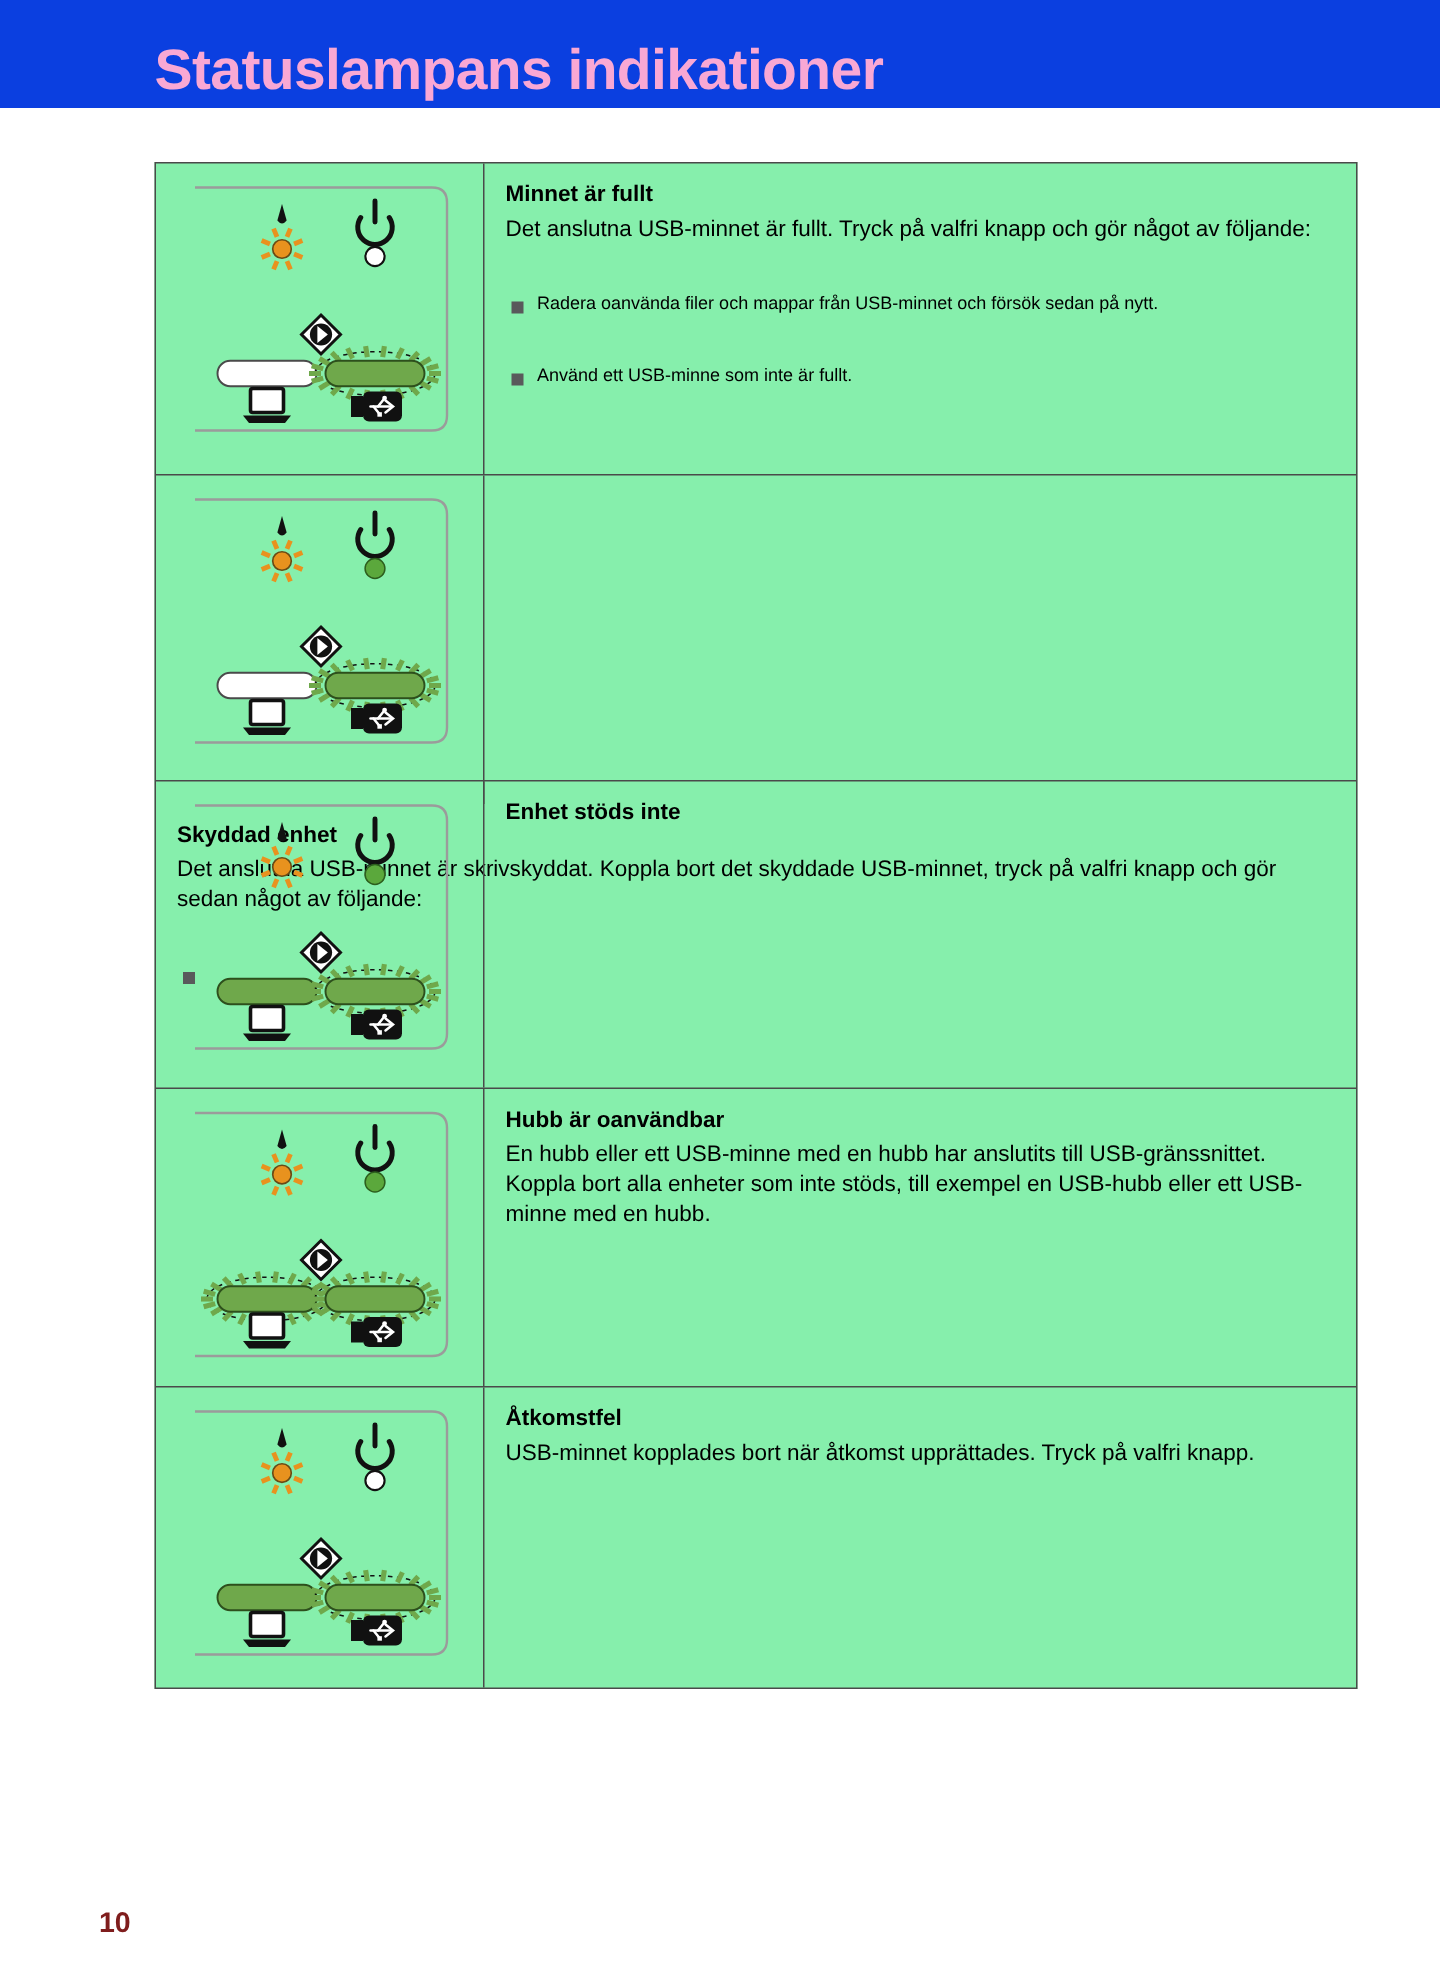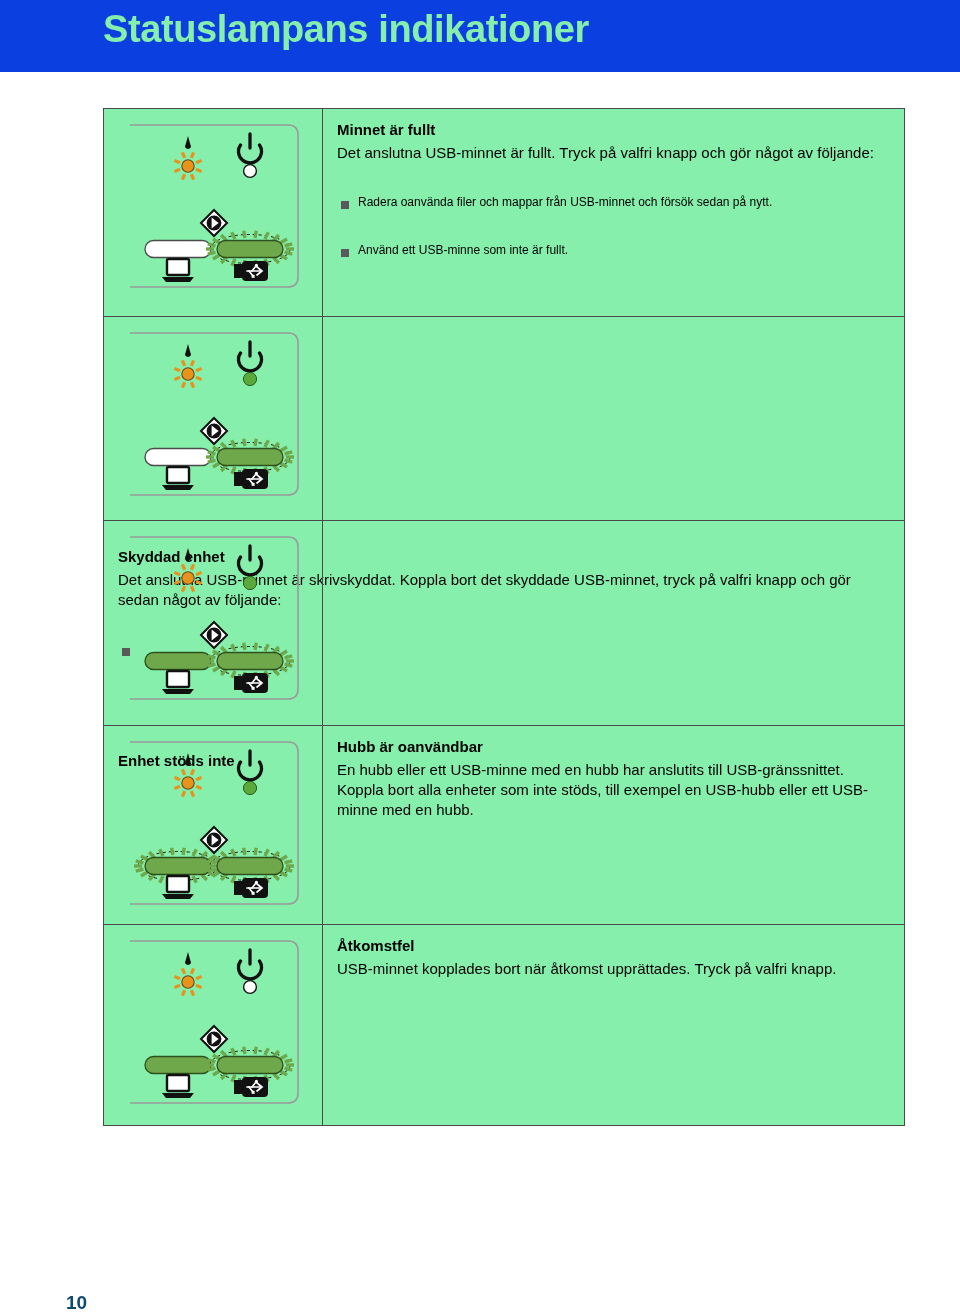--- a/index.html
+++ b/index.html
@@ -21,24 +21,24 @@
     position: absolute;
     left: 0;
     top: 0;
     width: 960px;
     height: 72px;
     background: #0B3FE0;
   }
   .header-title {
     position: absolute;
     left: 103px;
-    top: 8px;
+    top: 26px;
     font-size: 38px;
     font-weight: bold;
-    color: #86efac;
+    color: #f9a8d4;
     letter-spacing: -0.4px;
     white-space: nowrap;
   }
 
   
   .table {
     position: absolute;
     left: 103px;
     top: 108px;
     width: 802px;
@@ -110,22 +110,21 @@
   }
   .panel svg { display: block; }
 
   
   .page-number {
     position: absolute;
     left: 66px;
     top: 1272px;
     font-size: 19px;
     font-weight: bold;
-    color: #0c4a6e;
-    margin-top: 20px;
+    color: #7f1d1d;
   }
 </style>
 </head>
 <body>
 
 <div class="header-band">
   <div class="header-title">Statuslampans indikationer</div>
 </div>
 
 <div class="table" id="status-table">
@@ -301,21 +300,21 @@
         </div>
       </div>
       <div class="cell-text">
         <div class="item-title">Skyddad enhet</div>
         <div class="item-desc">Det anslutna USB-minnet är skrivskyddat. Koppla bort det skyddade USB-minnet, tryck på valfri knapp och gör sedan något av följande:</div>
         <ul class="bullets">
           <li><span class="bullet-sq"></span></li>
         </ul>
       </div>
     </div>
-    <div class="row" style="height: 205px; flex-direction: column;">
+    <div class="row" style="height: 205px;">
       <div class="cell-icon">
         <div class="panel">
           <svg width="176" height="176" viewBox="0 0 176 176" xmlns="http://www.w3.org/2000/svg">
     <path d="M 4 6 L 162 6 Q 172 6 172 16 L 172 158 Q 172 168 162 168 L 4 168" fill="none" stroke="#9b9b9b" stroke-width="1.6"></path>
     <g>
               <path d="M 62 17 L 65.1 28 Q 62 32 58.9 28 Z" fill="#111"></path>
               <line x1="70.04" y1="50.33" x2="75.58" y2="52.63" stroke="#E8921E" stroke-width="3.2" stroke-linecap="butt"></line>
               <line x1="65.33" y1="55.04" x2="67.63" y2="60.58" stroke="#E8921E" stroke-width="3.2" stroke-linecap="butt"></line>
               <line x1="58.67" y1="55.04" x2="56.37" y2="60.58" stroke="#E8921E" stroke-width="3.2" stroke-linecap="butt"></line>
               <line x1="53.96" y1="50.33" x2="48.42" y2="52.63" stroke="#E8921E" stroke-width="3.2" stroke-linecap="butt"></line>

